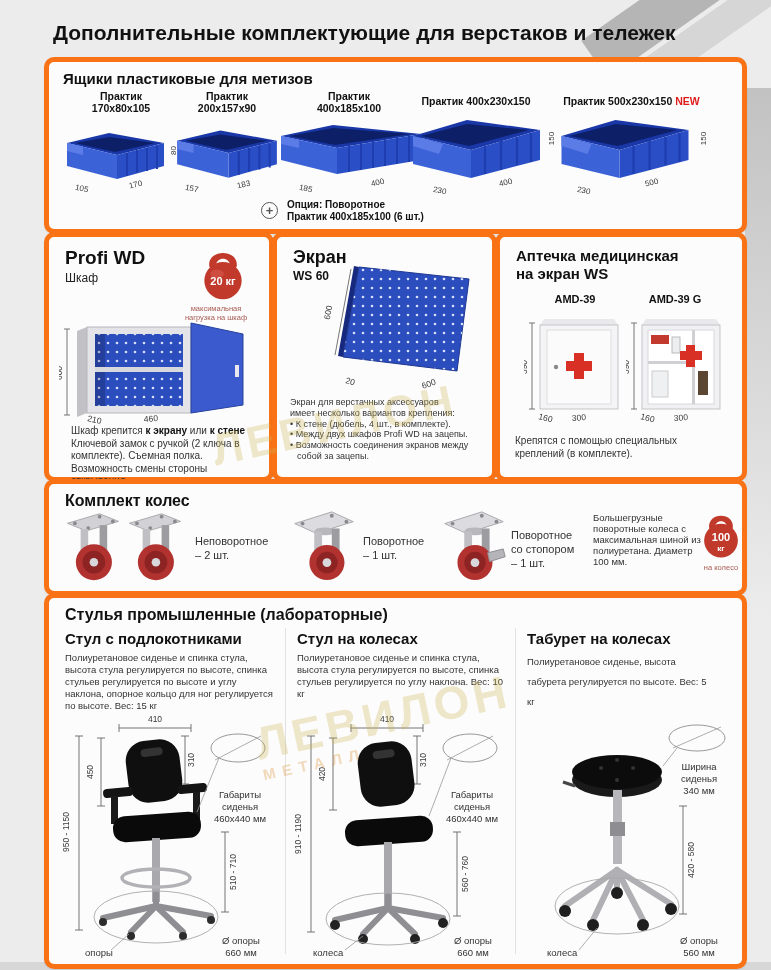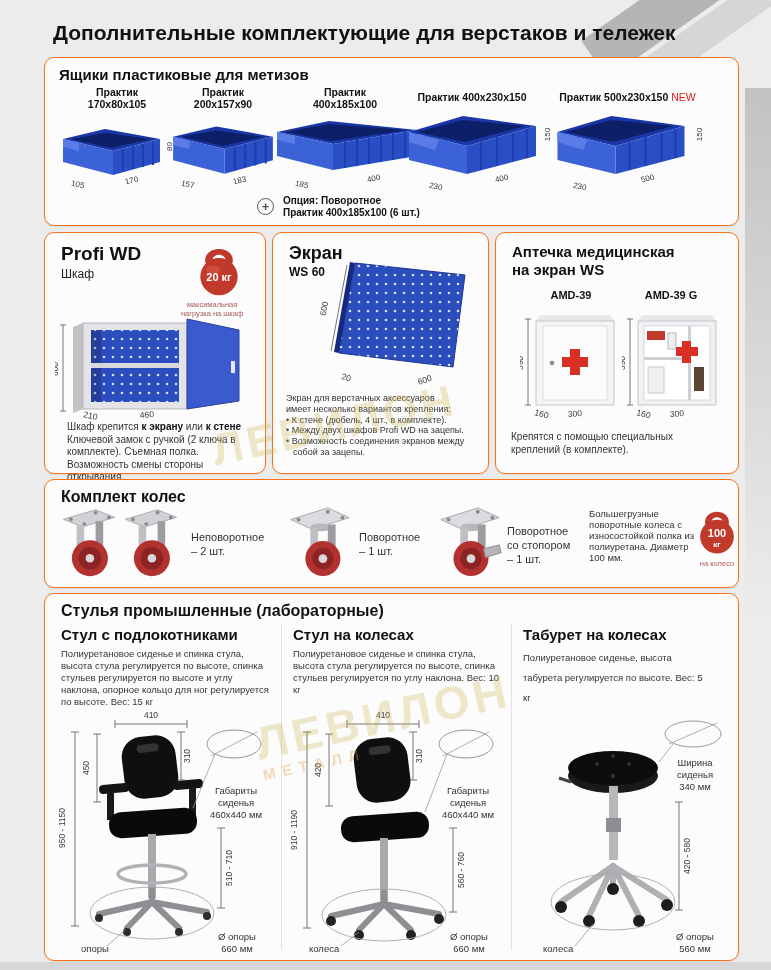--- a/index.html
+++ b/index.html
@@ -4,25 +4,25 @@
 <style>
   html,body{margin:0;padding:0;}
   body{width:771px;height:970px;background:#ececec;font-family:"Liberation Sans","DejaVu Sans",sans-serif;position:relative;overflow:hidden;color:#1a1a1a;}
   .page{position:absolute;inset:0;}
   
   .right-band{position:absolute;right:0;top:88px;width:26px;height:882px;background:linear-gradient(180deg,#c2c2c2,#ececec 60%);}
   .diag1{position:absolute;right:-60px;top:-38px;width:260px;height:46px;background:#b5b5b5;transform:rotate(-35deg);}
   .diag2{position:absolute;right:-80px;top:8px;width:260px;height:30px;background:#d6d6d6;transform:rotate(-35deg);}
   .bottom-strip{position:absolute;left:0;bottom:0;width:100%;height:8px;background:#d7d7d7;}
   h1{position:absolute;left:46px;top:14px;font-size:21px;font-weight:bold;margin:7px;color:#111;}
-  .card{position:absolute;background:#fcfcfc;border:1px solid #f97316;border-radius:10px;box-shadow:0 1px 2px rgba(0,0,0,.07);}
+  .card{position:absolute;background:#fcfcfc;border:5px solid #f97316;border-radius:10px;box-shadow:0 1px 2px rgba(0,0,0,.07);}
   .h-sec{position:absolute;font-weight:bold;font-size:15px;color:#111;}
   .h-sub{position:absolute;font-weight:bold;font-size:15px;color:#111;}
   .prod-label{position:absolute;font-weight:bold;font-size:10.5px;line-height:12px;text-align:center;color:#111;}
-  .new-badge{color:#e01b1b;font-weight:normal;margin-left:3px;}
+  .new-badge{color:#e01b1b;font-weight:bold;margin-left:3px;}
   .abs{position:absolute;}
   .dim{position:absolute;font-size:8px;color:#3a3a3a;white-space:nowrap;}
   .rot90{transform:rotate(-90deg);transform-origin:center;}
   .tiltL{transform:rotate(11deg);}
   .tiltR{transform:rotate(-14deg);}
   .desc{position:absolute;font-size:10px;line-height:12.5px;color:#333;}
   .desc b{color:#111;}
   .small-desc{font-size:9px;line-height:10.8px;}
   .bullet{padding-left:7px;text-indent:-7px;}
   .note{position:absolute;font-size:7.5px;line-height:8.5px;color:#a85b52;text-align:center;}
@@ -311,21 +311,21 @@
         <circle cx="33" cy="56" r="11" fill="#8d2423"></circle>
         <circle cx="33" cy="56" r="4.5" fill="#d8d8dc"></circle>
       <polygon points="46,46 62,42 64,50 48,55" fill="#b5b5b9" stroke="#8d8d91"></polygon>
     </svg>
     <div class="wheel-label" style="left:462px;top:44px;">
       <div>Поворотное</div>
         <div>со стопором</div>
         <div>– 1 шт.</div>
     </div>
 
-    <div class="desc small-desc" style="left:544px;top:28px;width:110px;font-size:9.5px;line-height:11px;">Большегрузные поворотные колеса с износостойкой полка из полиуретана. Диаметр 100 мм.</div>
+    <div class="desc small-desc" style="left:544px;top:28px;width:110px;font-size:9.5px;line-height:11px;">Большегрузные поворотные колеса с максимальная шиной из полиуретана. Диаметр 100 мм.</div>
 
     <svg class="abs" style="left:650px;top:24px;" width="44" height="52" viewBox="0 0 60 70">
       <path d="M14,28 C10,4 50,4 46,28 L38,28 C40,14 20,14 22,28 Z" fill="#c0392b"></path>
       <circle cx="30" cy="44" r="23" fill="#c0392b"></circle>
       <text x="30" y="44" text-anchor="middle" font-size="15" font-weight="bold" fill="#fff">100</text>
       <text x="30" y="58" text-anchor="middle" font-size="11" font-weight="bold" fill="#fff">кг</text>
     </svg>
     <div class="note" style="left:640px;top:80px;width:64px;">на колесо</div>
   </section>
 

